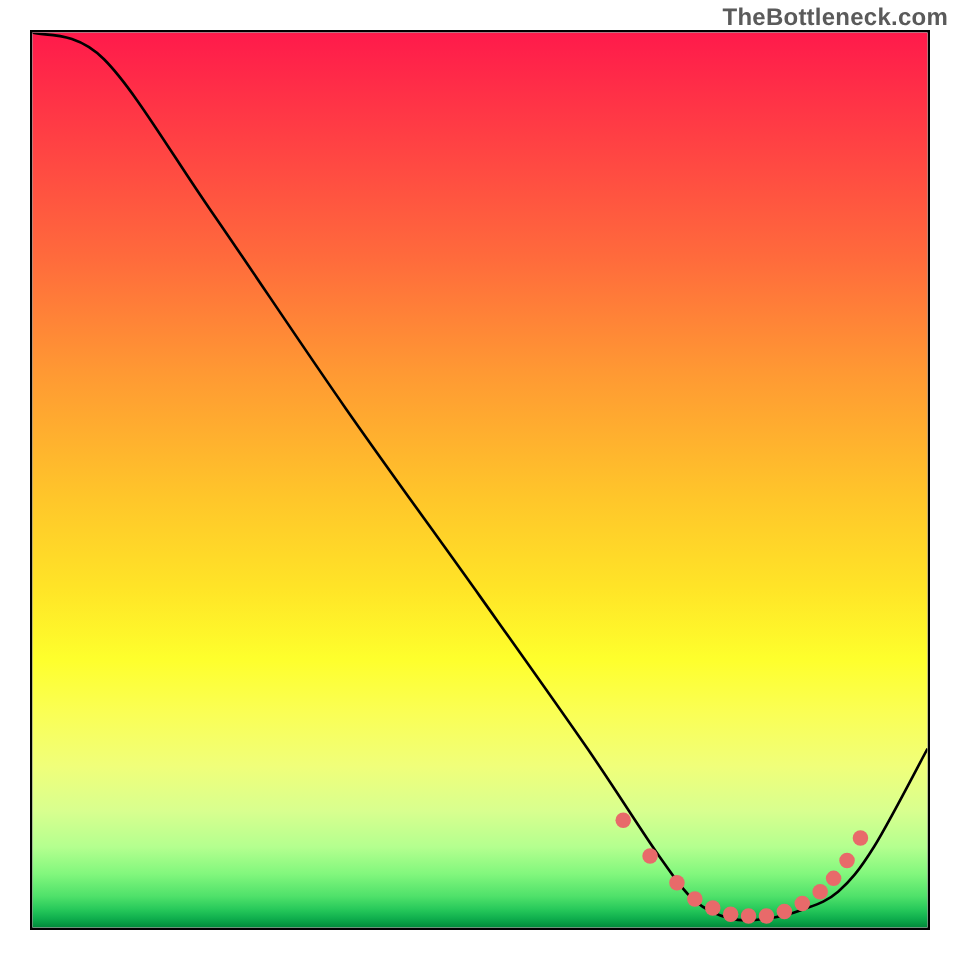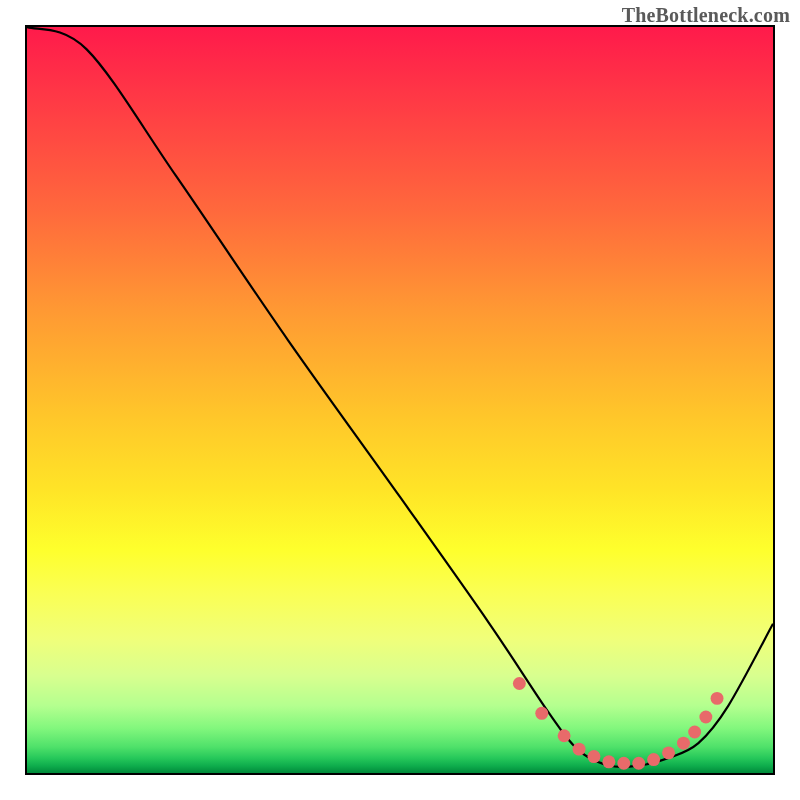--- a/index.html
+++ b/index.html
@@ -18,21 +18,20 @@
   }
   .watermark {
     position: absolute;
     top: 4px;
     right: 10px;
     font-size: 20px;
     font-weight: 600;
     color: #5a5a5a;
     letter-spacing: 0.2px;
     z-index: 3;
-    font-family: Liberation Serif, serif;
   }
   .plot-area {
     position: absolute;
     left: 25px;
     top: 25px;
     width: 750px;
     height: 750px;
     box-sizing: border-box;
     border: 2.5px solid #000;
     overflow: hidden;

